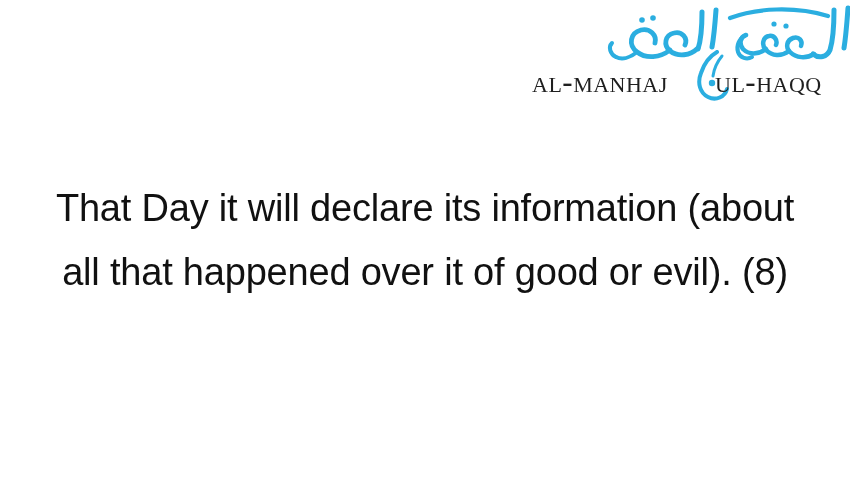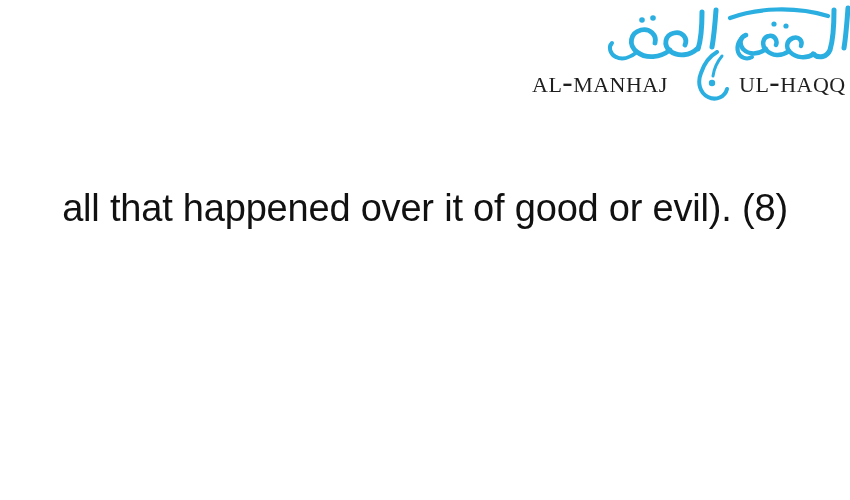--- a/index.html
+++ b/index.html
@@ -77,21 +77,20 @@
 
   #wm-left {
     position: absolute;
     left: 4px;
     top: 0;
   }
   #wm-right {
     position: absolute;
     left: 187px;
     top: 0;
-    margin-left: 24px;
   }
 
   
   #logo-swoosh {
     position: absolute;
     left: 158px;
     top: -12px;
     width: 48px;
     height: 54px;
     color: #2BAEE0;
@@ -172,16 +171,17 @@
           </g>
           <circle cx="26" cy="33" r="3.2" fill="#2BAEE0"></circle>
         </svg>
       </span>
 
       <span id="wm-right" class="wm-text">ul-Haqq</span>
     </div>
   </div>
 
   <div id="caption">
+    <span class="caption-line">That Day it will declare its information (about</span>
     <span class="caption-line">all that happened over it of good or evil). (8)</span>
   </div>
 
 </div>
 
 </body></html>

